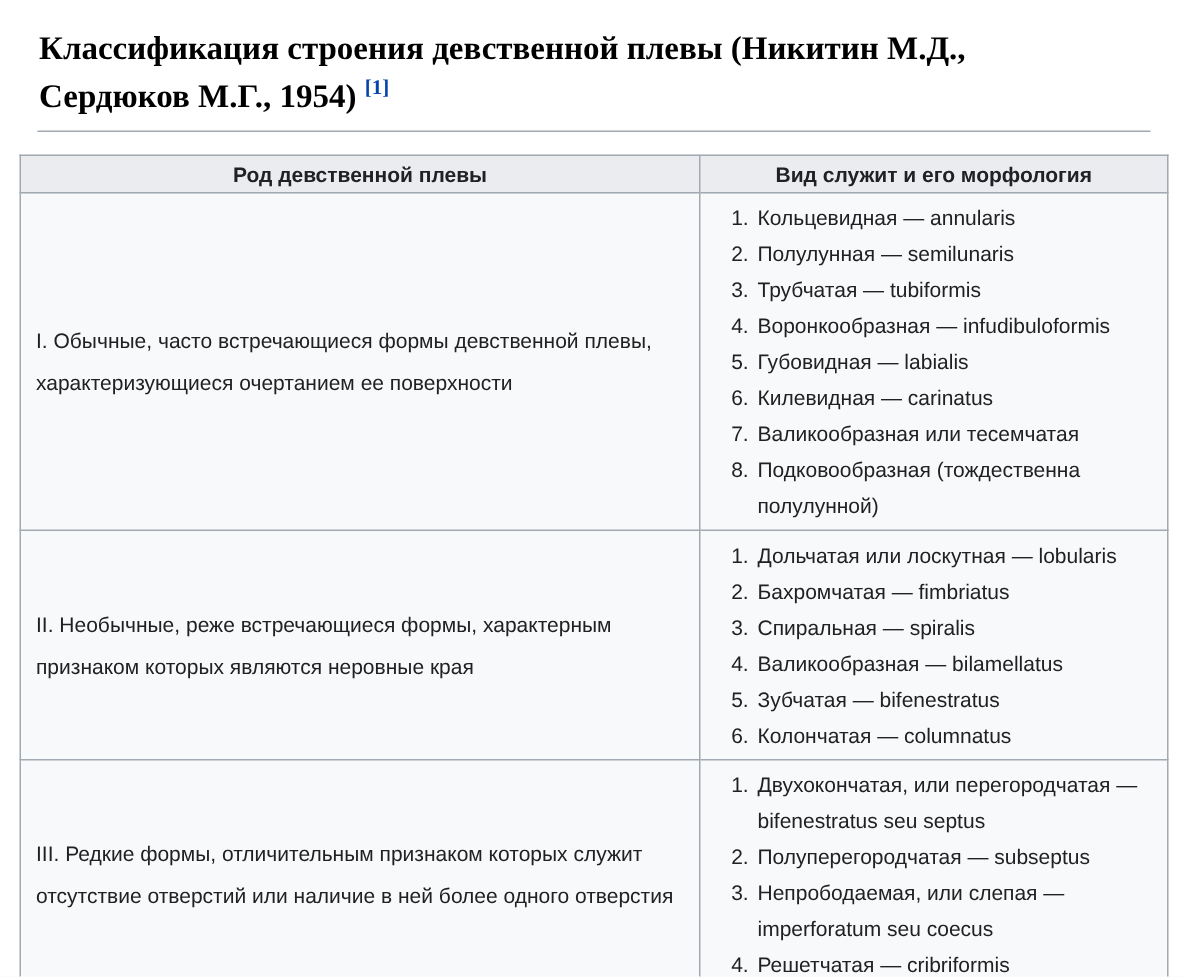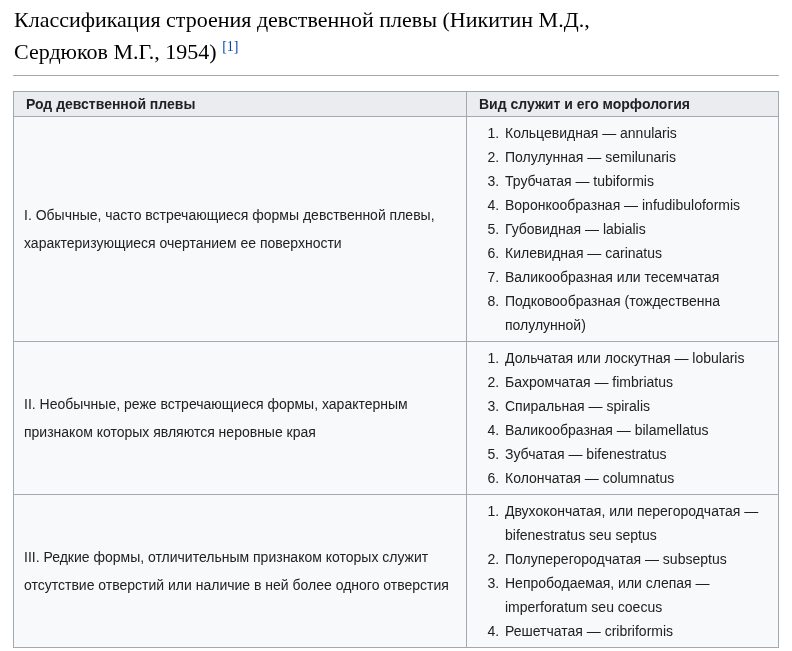--- a/index.html
+++ b/index.html
@@ -8,37 +8,37 @@
   }
   *{box-sizing:border-box;}
   html,body{margin:0;padding:0;}
   body{
     width:792px;height:651px;overflow:hidden;background:#ffffff;
     font-family:"Liberation Sans","DejaVu Sans",sans-serif;color:var(--text);
     padding:2px 13px 0 13px;
   }
   .heading{
     font-family:"Liberation Serif","DejaVu Serif",serif;
-    font-weight:400;color:var(--heading-text);
+    font-weight:700;color:var(--heading-text);
     font-size:22px;line-height:32px;
-    margin:0;padding:2px 0 7px 1px;
+    margin:12px;padding:2px 0 7px 1px;
     border-bottom:1px solid var(--border);
   }
   .heading sup{
     font-size:14px;line-height:0;vertical-align:super;
   }
   .heading sup a{color:var(--link);text-decoration:none;cursor:pointer;}
   table.wikitable{
     border-collapse:collapse;width:766px;margin-top:15px;
     background:var(--cell-bg);border:1px solid var(--border);
     font-size:14px;color:var(--text);
   }
   table.wikitable th{
     background:var(--header-bg);border:1px solid var(--border);
-    font-weight:bold;text-align:left;padding:3px 12px;line-height:18px;margin-left:36px;
+    font-weight:bold;text-align:center;padding:3px 0;line-height:18px;margin-left:36px;
   }
   table.wikitable td{
     border:1px solid var(--border);vertical-align:middle;padding:4px 10px;margin-left:20px;
   }
   td.genus-cell{width:453px;line-height:28px;}
   td.types-cell ol{margin:0;padding:0 0 0 26px;line-height:24px;}
   td.types-cell li{margin:0;padding-left:2px;}
 </style>
 </head>
 <body>

